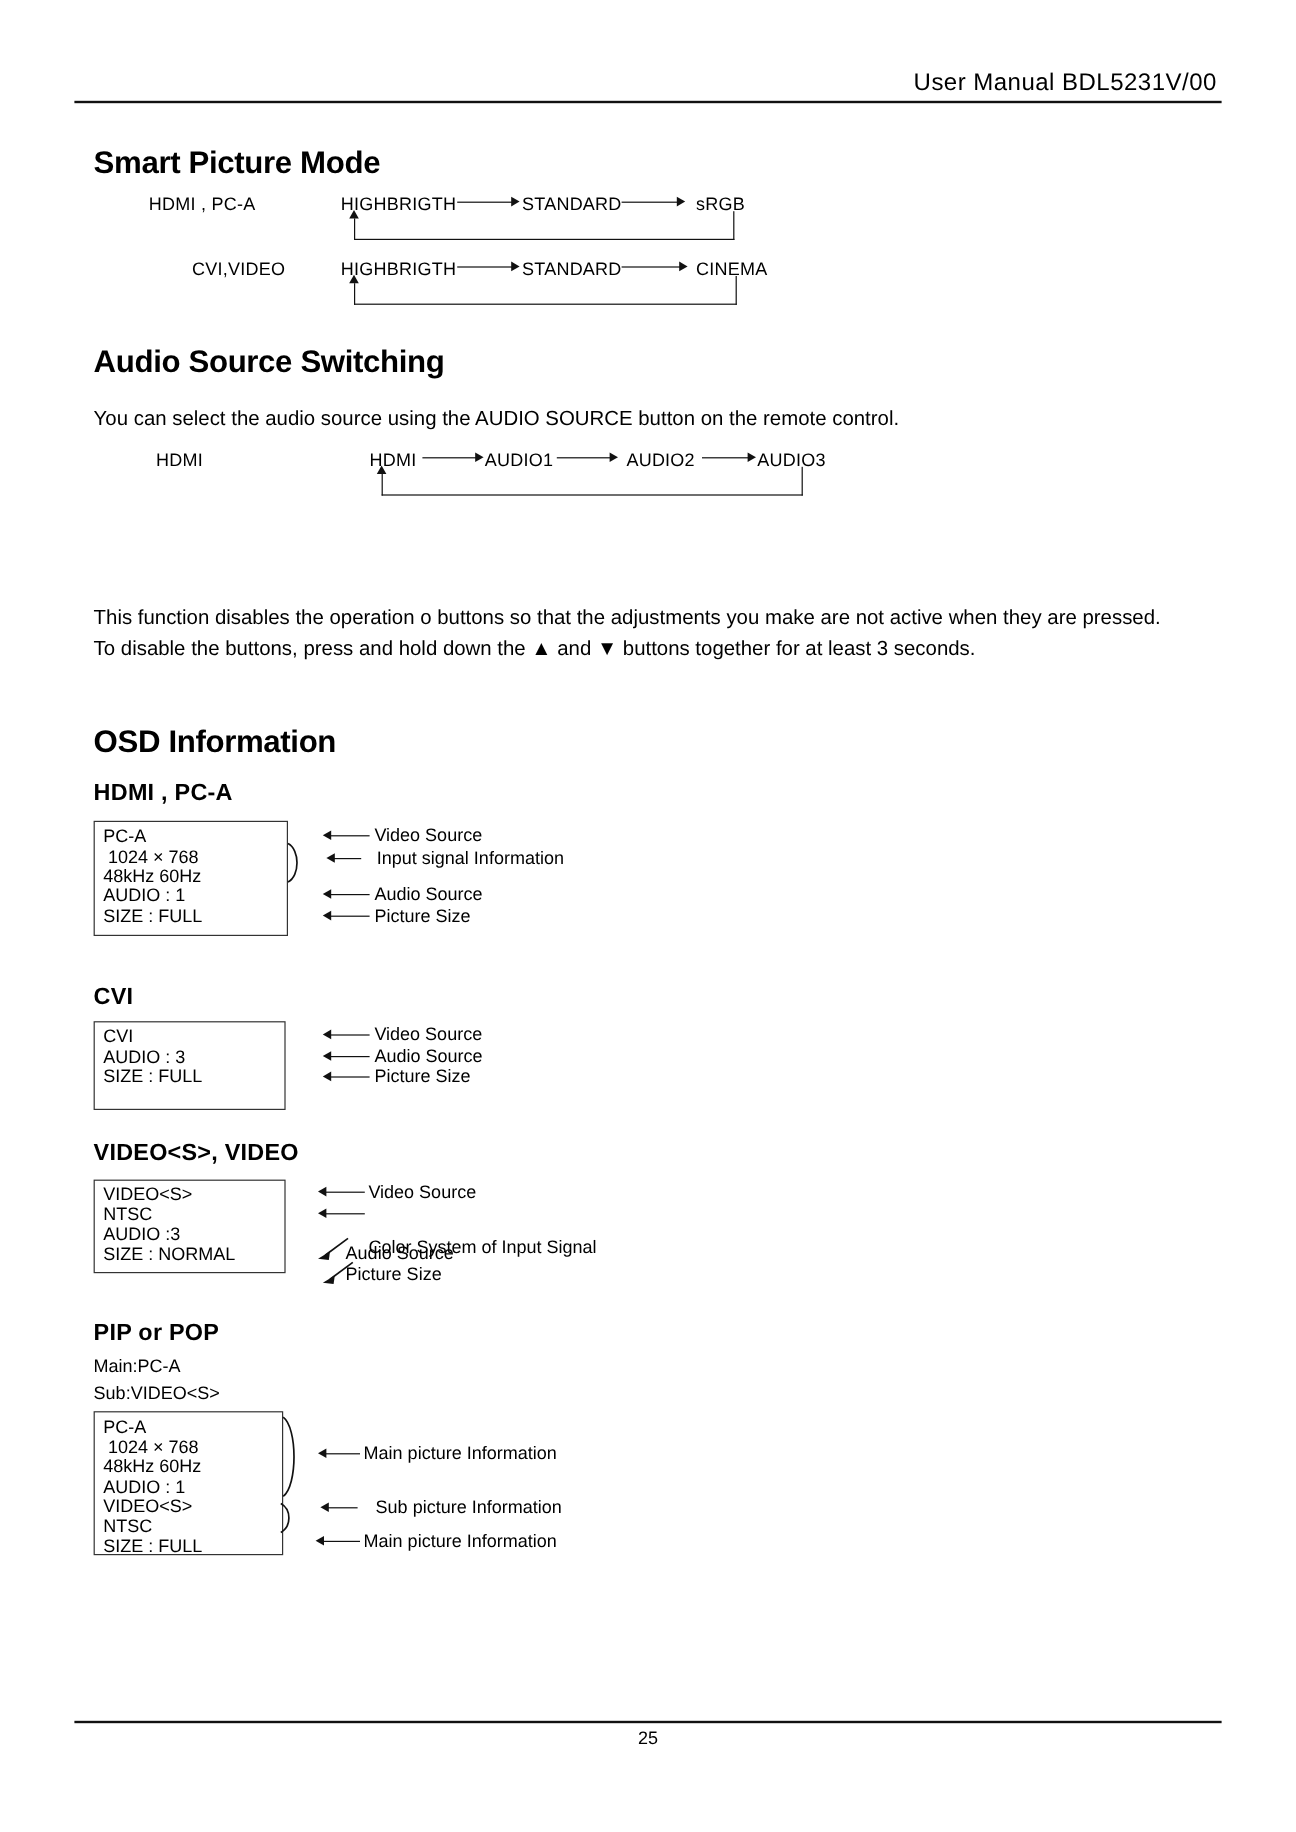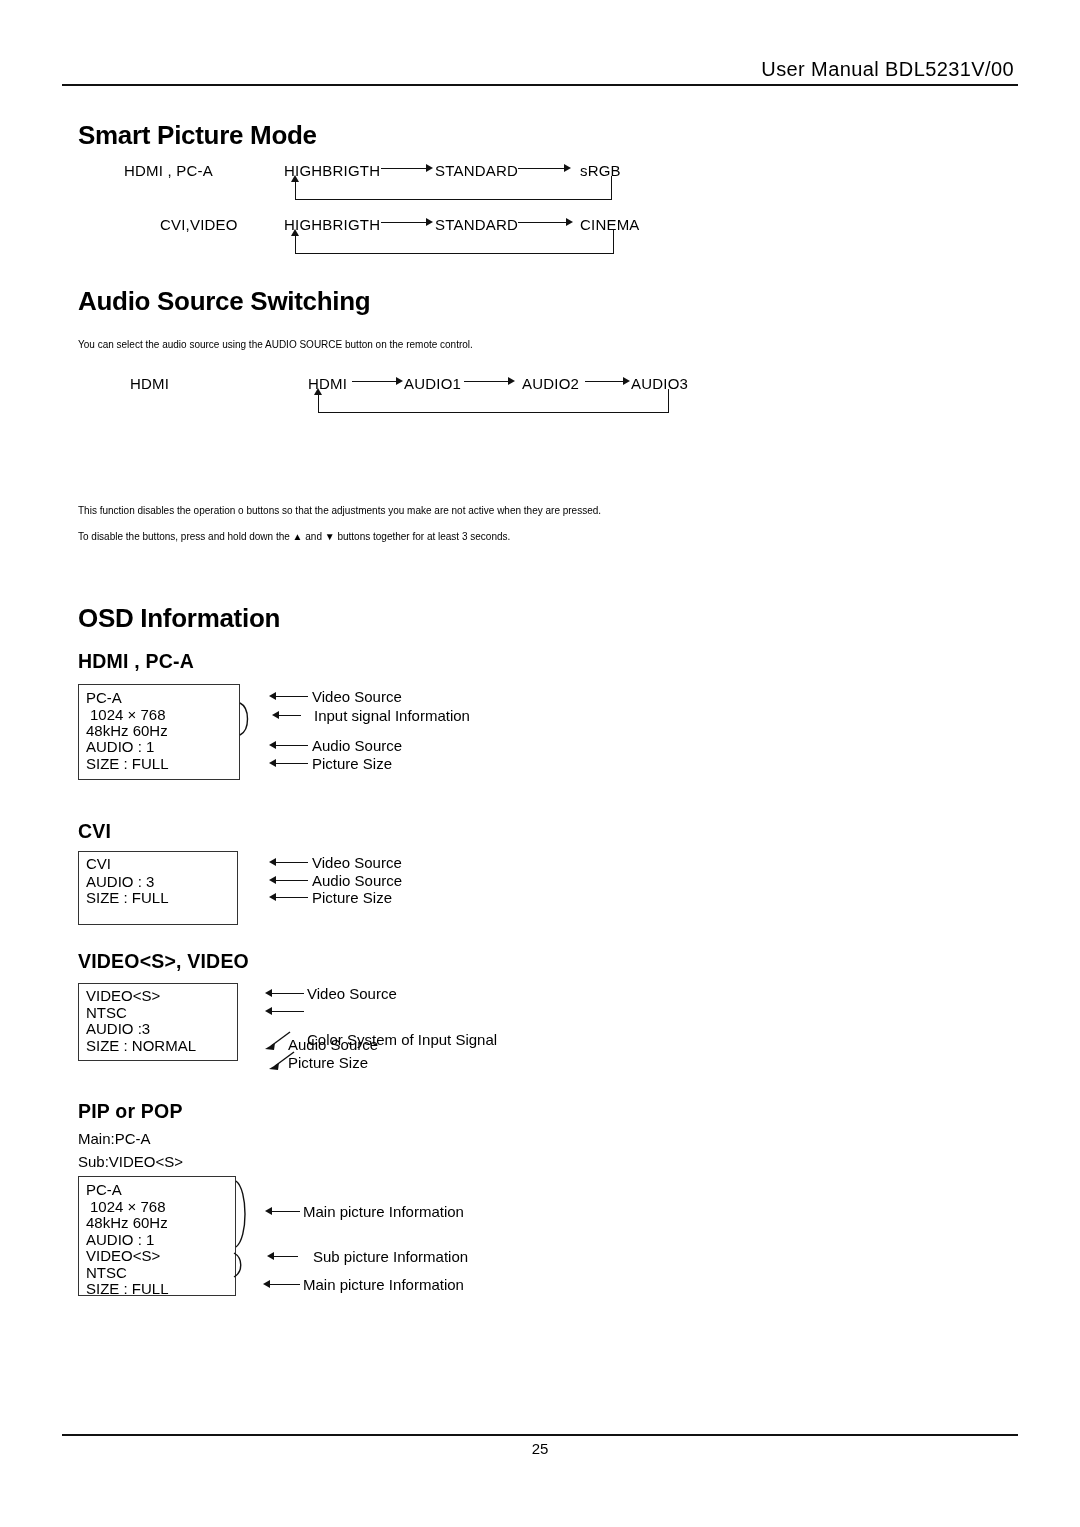--- a/index.html
+++ b/index.html
@@ -69,21 +69,21 @@
   }
   h2.section-h2 {
     position: absolute;
     margin: 0;
     font-size: 19.5px;
     font-weight: bold;
     letter-spacing: 0.2px;
   }
   .para {
     position: absolute;
-    font-size: 10px;
+    font-size: 17px;
     white-space: nowrap;
     line-height: 1;
   }
 
   
   .flow-label {
     position: absolute;
     font-size: 15px;
     white-space: nowrap;
     letter-spacing: 0.2px;

